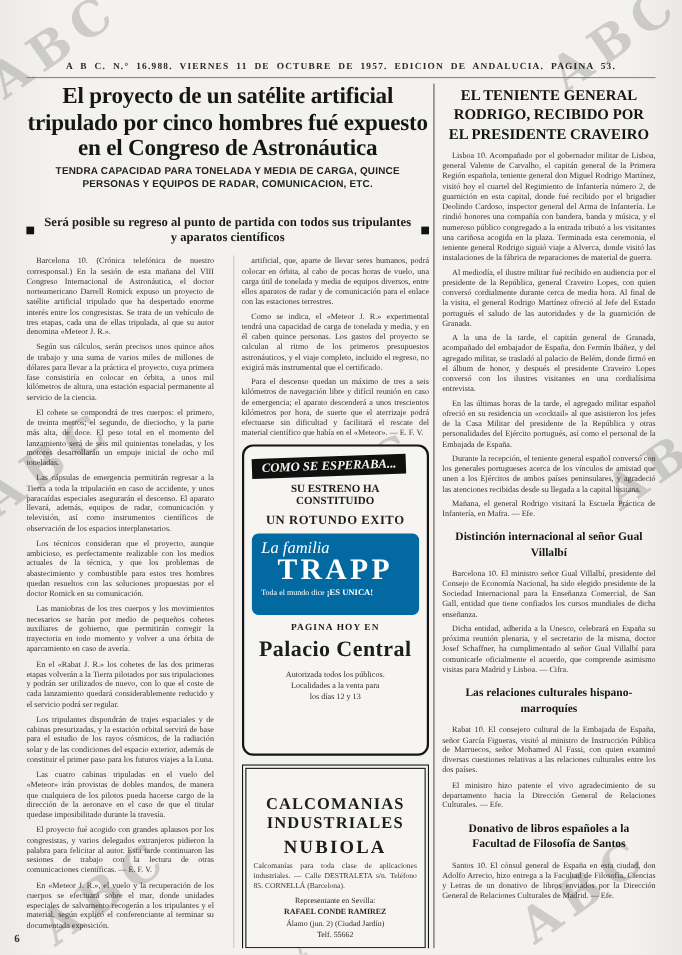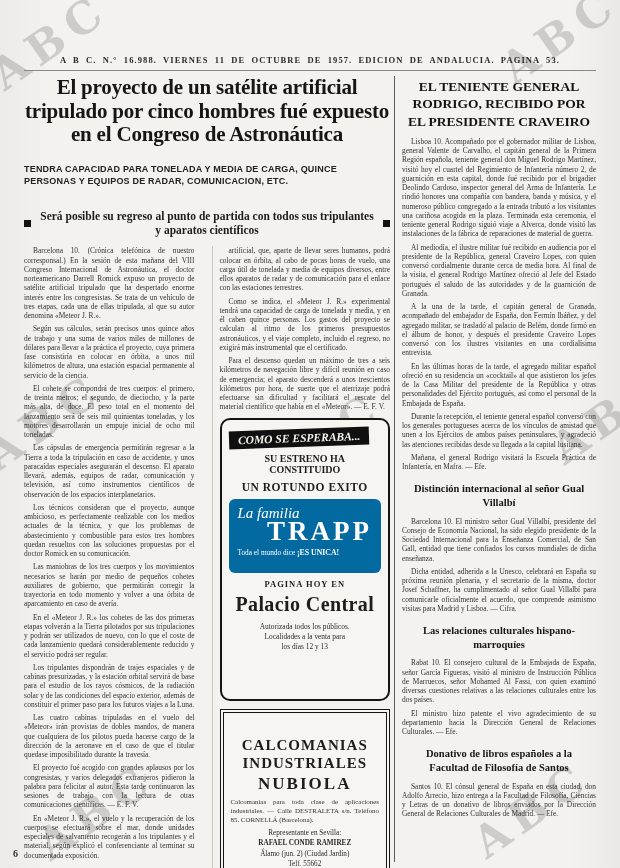--- a/index.html
+++ b/index.html
@@ -19,22 +19,22 @@
   .masthead {
     position:absolute; top:55px; left:0; right:0; text-align:center;
     font-size:8.5px; font-weight:bold; letter-spacing:1.1px; word-spacing:3px; color:#2a2a2a;
   }
   .rule-h { position:absolute; top:70px; left:24px; width:572px; height:1px; background:#8a8880; }
   .rule-v { position:absolute; left:394px; top:76px; height:786px; width:1px; background:#5d5b55; }
 
   .left-block { position:absolute; left:24px; top:76px; width:366px; }
   .headline { font-size:21px; line-height:1.12; font-weight:bold; text-align:center; letter-spacing:-0.2px; color:#161616; }
   .subhead1 {
-    margin-top:16px; font-family:"Liberation Sans", sans-serif;
-    font-size:9px; font-weight:bold; text-align:left; line-height:1.4; letter-spacing:.2px; color:#222;
+    margin-top:2px; font-family:"Liberation Sans", sans-serif;
+    font-size:9px; font-weight:bold; text-align:center; line-height:1.4; letter-spacing:.2px; color:#222;
   }
   .subhead2-row { margin-top:21px; display:flex; align-items:center; gap:7px; }
   .sq { width:7px; height:7px; background:#121212; flex:none; }
   .subhead2 { flex:1; font-size:11.5px; font-weight:bold; text-align:center; line-height:1.25; }
 
   .cols { display:flex; margin-top:9px; height:630px; overflow:hidden; }
   .col { flex:1; min-width:0; }
   .col-first { padding-right:17px; border-right:1px solid #ccc9c1; }
   .col-last { padding-left:7px; }
 
@@ -49,21 +49,21 @@
     background:#f6f5f1;
   }
   .teaser {
     align-self:flex-start; background:#101010; color:#f5f4ef; font-style:italic;
     font-weight:bold; font-size:11.5px; padding:3px 9px; transform:rotate(-2deg);
   }
   .estreno1 { font-weight:bold; font-size:10px; text-align:center; }
   .estreno2 { font-weight:bold; font-size:11.5px; text-align:center; letter-spacing:.5px; }
   .trapp-box { background:#0369a1; color:#fff; border-radius:6px; padding:6px 9px; min-height:62px; }
   .lafamilia { font-style:italic; font-size:15px; display:block; }
-  .trapp-name { font-size:27px; font-weight:bold; letter-spacing:3px; text-align:right; line-height:1; margin-top:-4px; }
+  .trapp-name { font-size:27px; font-weight:bold; letter-spacing:3px; text-align:center; line-height:1; margin-top:-4px; }
   .trapp-tag { font-size:7.3px; margin-top:3px; }
   .trapp-tag b { font-size:7.8px; }
   .veala { text-align:center; font-size:8.5px; font-weight:bold; letter-spacing:1px; }
   .palacio { text-align:center; font-size:20px; font-weight:bold; letter-spacing:.4px; margin-top:-2px; }
   .ad-notes { text-align:center; font-size:7.4px; line-height:1.4; color:#2b2a28; }
 
   .ad-nubiola { margin-top:8px; border:4px double #151515; padding:23px 7px 6px; text-align:center; background:#f6f5f1; }
   .nub-line { font-weight:bold; font-size:15px; letter-spacing:1px; line-height:1.25; }
   .nub-name { font-weight:bold; font-size:17px; letter-spacing:2px; line-height:1.25; }
   .nub-body { margin-top:4px; font-size:6.9px; text-align:justify; line-height:1.3; color:#34322f; filter:blur(.15px); }
@@ -105,21 +105,21 @@
     </div>
 
     <div class="cols">
       <div class="col col-first body-text">
         <p>Barcelona 10. (Crónica telefónica de nuestro corresponsal.) En la sesión de esta mañana del VIII Congreso Internacional de Astronáutica, el doctor norteamericano Darrell Romick expuso un proyecto de satélite artificial tripulado que ha despertado enorme interés entre los congresistas. Se trata de un vehículo de tres etapas, cada una de ellas tripulada, al que su autor denomina «Meteor J. R.».</p>
         <p>Según sus cálculos, serán precisos unos quince años de trabajo y una suma de varios miles de millones de dólares para llevar a la práctica el proyecto, cuya primera fase consistiría en colocar en órbita, a unos mil kilómetros de altura, una estación espacial permanente al servicio de la ciencia.</p>
         <p>El cohete se compondrá de tres cuerpos: el primero, de treinta metros; el segundo, de dieciocho, y la parte más alta, de doce. El peso total en el momento del lanzamiento será de seis mil quinientas toneladas, y los motores desarrollarán un empuje inicial de ocho mil toneladas.</p>
         <p>Las cápsulas de emergencia permitirán regresar a la Tierra a toda la tripulación en caso de accidente, y unos paracaídas especiales asegurarán el descenso. El aparato llevará, además, equipos de radar, comunicación y televisión, así como instrumentos científicos de observación de los espacios interplanetarios.</p>
         <p>Los técnicos consideran que el proyecto, aunque ambicioso, es perfectamente realizable con los medios actuales de la técnica, y que los problemas de abastecimiento y combustible para estos tres hombres quedan resueltos con las soluciones propuestas por el doctor Romick en su comunicación.</p>
         <p>Las maniobras de los tres cuerpos y los movimientos necesarios se harán por medio de pequeños cohetes auxiliares de gobierno, que permitirán corregir la trayectoria en todo momento y volver a una órbita de aparcamiento en caso de avería.</p>
-        <p>En el «Meteor J. R.» los cohetes de las dos primeras etapas volverán a la Tierra pilotados por sus tripulaciones y podrán ser utilizados de nuevo, con lo que el coste de cada lanzamiento quedará considerablemente reducido y el servicio podrá ser regular.</p>
+        <p>En el «Rabat J. R.» los cohetes de las dos primeras etapas volverán a la Tierra pilotados por sus tripulaciones y podrán ser utilizados de nuevo, con lo que el coste de cada lanzamiento quedará considerablemente reducido y el servicio podrá ser regular.</p>
         <p>Los tripulantes dispondrán de trajes espaciales y de cabinas presurizadas, y la estación orbital servirá de base para el estudio de los rayos cósmicos, de la radiación solar y de las condiciones del espacio exterior, además de constituir el primer paso para los futuros viajes a la Luna.</p>
         <p>Las cuatro cabinas tripuladas en el vuelo del «Meteor» irán provistas de dobles mandos, de manera que cualquiera de los pilotos pueda hacerse cargo de la dirección de la aeronave en el caso de que el titular quedase imposibilitado durante la travesía.</p>
         <p>El proyecto fué acogido con grandes aplausos por los congresistas, y varios delegados extranjeros pidieron la palabra para felicitar al autor. Esta tarde continuaron las sesiones de trabajo con la lectura de otras comunicaciones científicas. — E. F. V.</p>
         <p>En «Meteor J. R.», el vuelo y la recuperación de los cuerpos se efectuará sobre el mar, donde unidades especiales de salvamento recogerán a los tripulantes y el material, según explicó el conferenciante al terminar su documentada exposición.</p>
       </div>
 
       <div class="col col-last">
         <div class="body-text">
           <p>artificial, que, aparte de llevar seres humanos, podrá colocar en órbita, al cabo de pocas horas de vuelo, una carga útil de tonelada y media de equipos diversos, entre ellos aparatos de radar y de comunicación para el enlace con las estaciones terrestres.</p>
           <p>Como se indica, el «Meteor J. R.» experimental tendrá una capacidad de carga de tonelada y media, y en él caben quince personas. Los gastos del proyecto se calculan al ritmo de los primeros presupuestos astronáuticos, y el viaje completo, incluido el regreso, no exigirá más instrumental que el certificado.</p>

